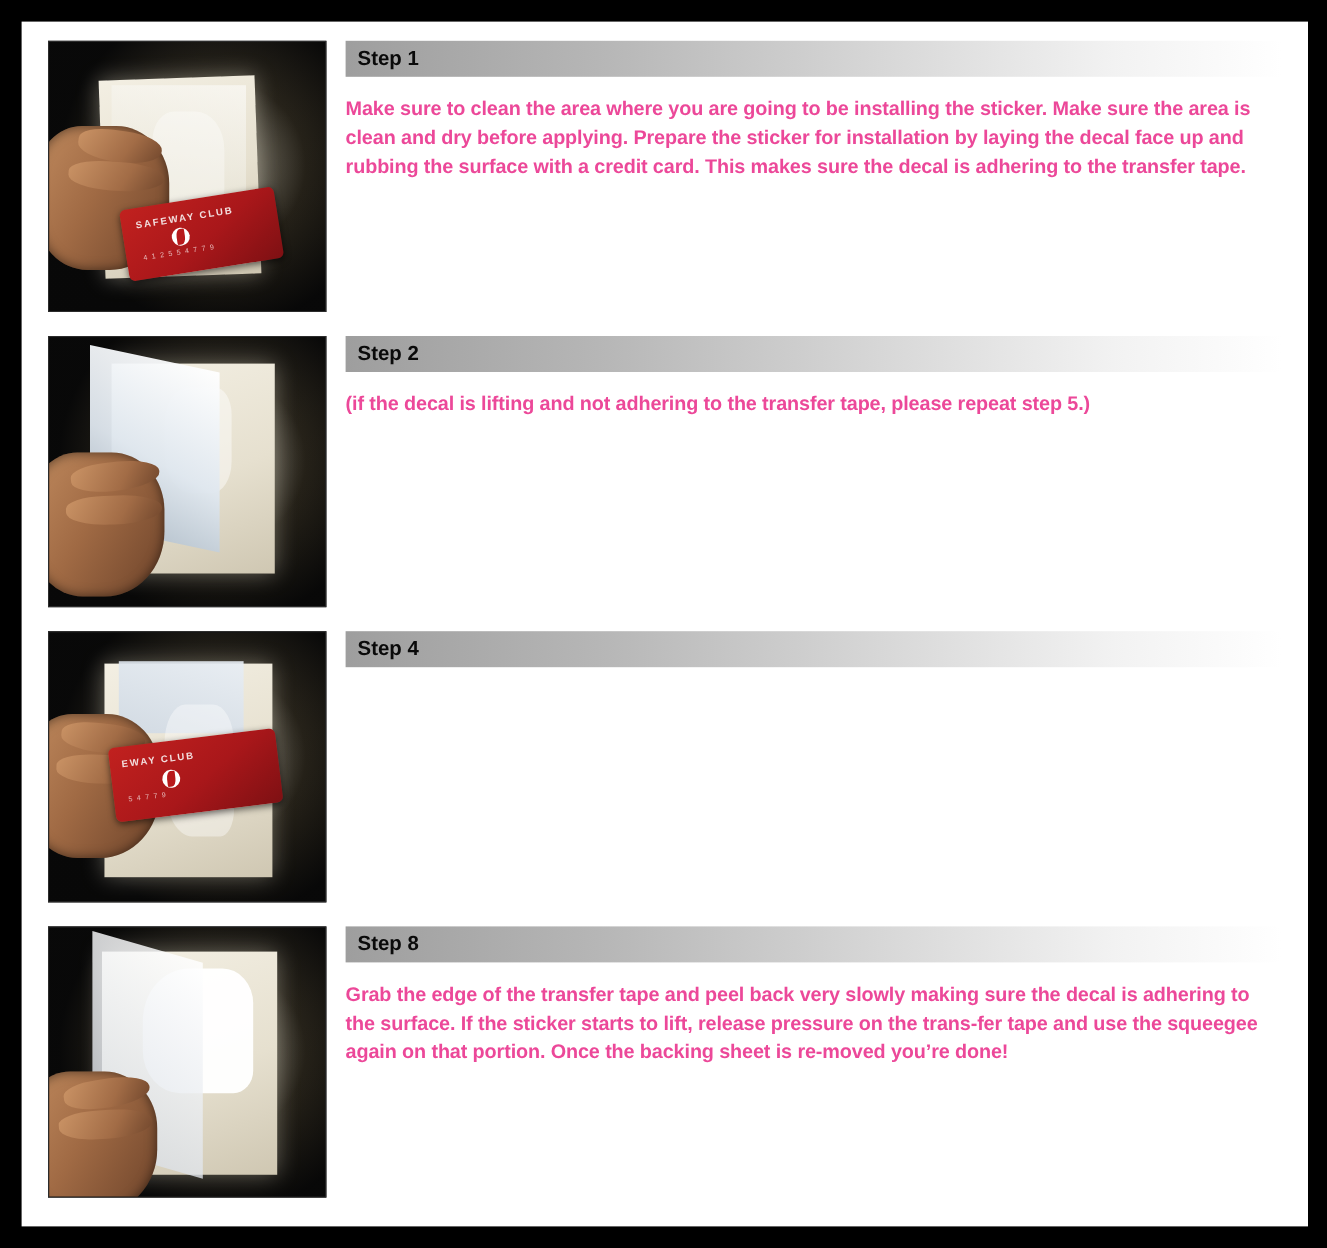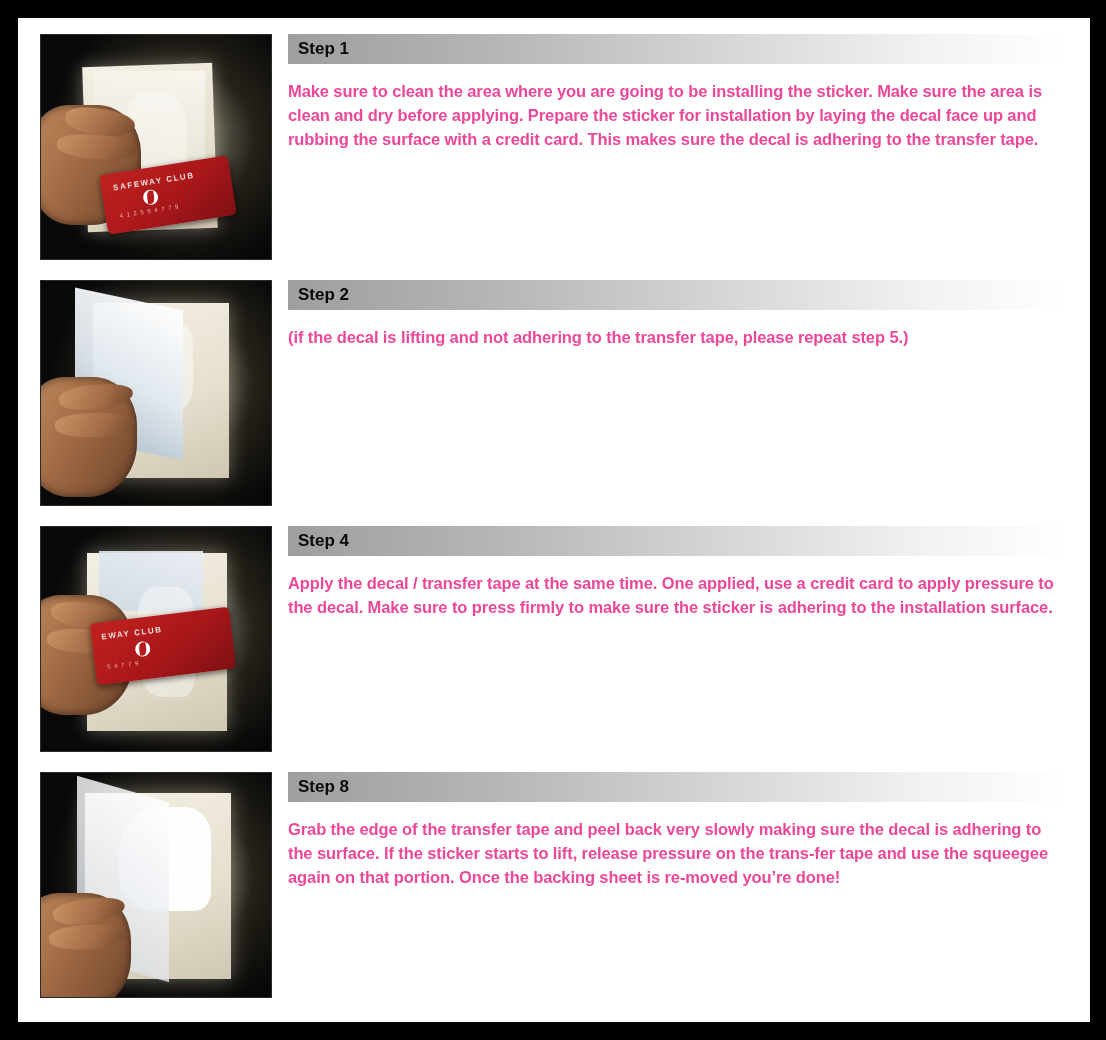--- a/index.html
+++ b/index.html
@@ -225,23 +225,20 @@
             <span class="ph-card-text" style="left:10px; top:10px;">EWAY CLUB</span>
             <span class="ph-card-num" style="left:12px; top:42px;">5 4 7 7 9</span>
             <span class="ph-card-logo" style="left:42px; top:24px;"></span>
           </div>
         </div>
       </div>
       <div class="text-cell">
         <div class="step-header">
           <span class="step-title">Step 4</span>
         </div>
-        <div class="step-body">
-          <p>Apply the decal / transfer tape at the same time.  One applied, use a credit card to apply pressure to the decal.  Make sure to press firmly to make sure the sticker is adhering to the installation surface.</p>
-        </div>
       </div>
     </div>
 
     <div class="step-row">
       <div class="photo-cell">
         <div class="photo">
           <div class="ph-bg"></div>
           <div class="ph-paper" style="left:44px; top:20px; width:146px; height:186px;"></div>
           <div class="ph-silhouette" style="left:78px; top:34px; width:92px; height:104px; opacity:0.96; border-radius:42% 28% 18% 34%;"></div>
           <div class="ph-paper2" style="left:36px; top:16px; width:92px; height:180px; transform:skewY(16deg); background:linear-gradient(210deg,rgba(255,255,255,0.92) 0%,rgba(214,220,228,0.85) 100%);"></div>

